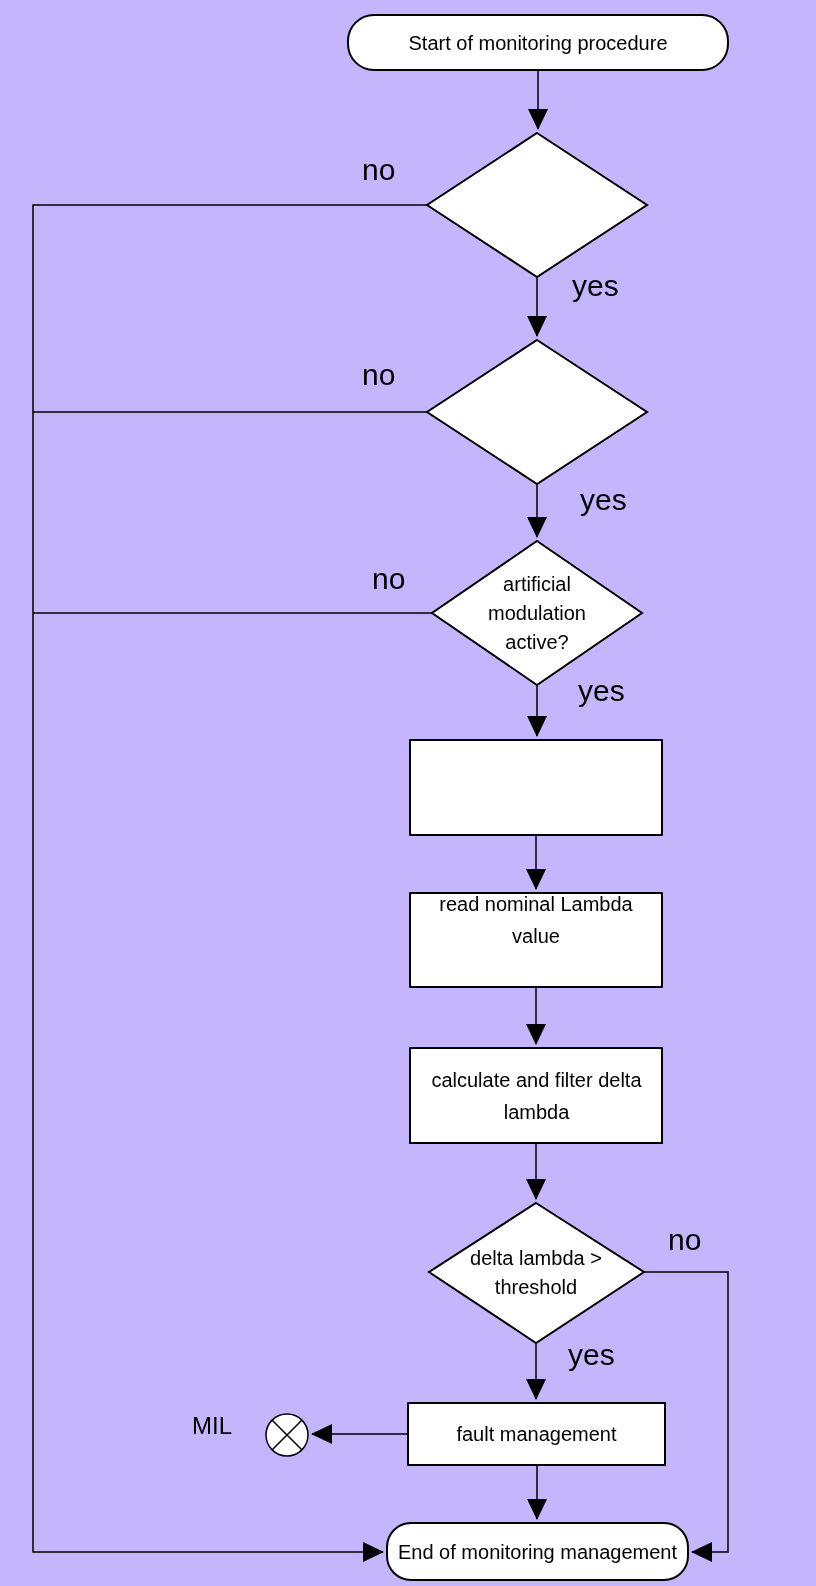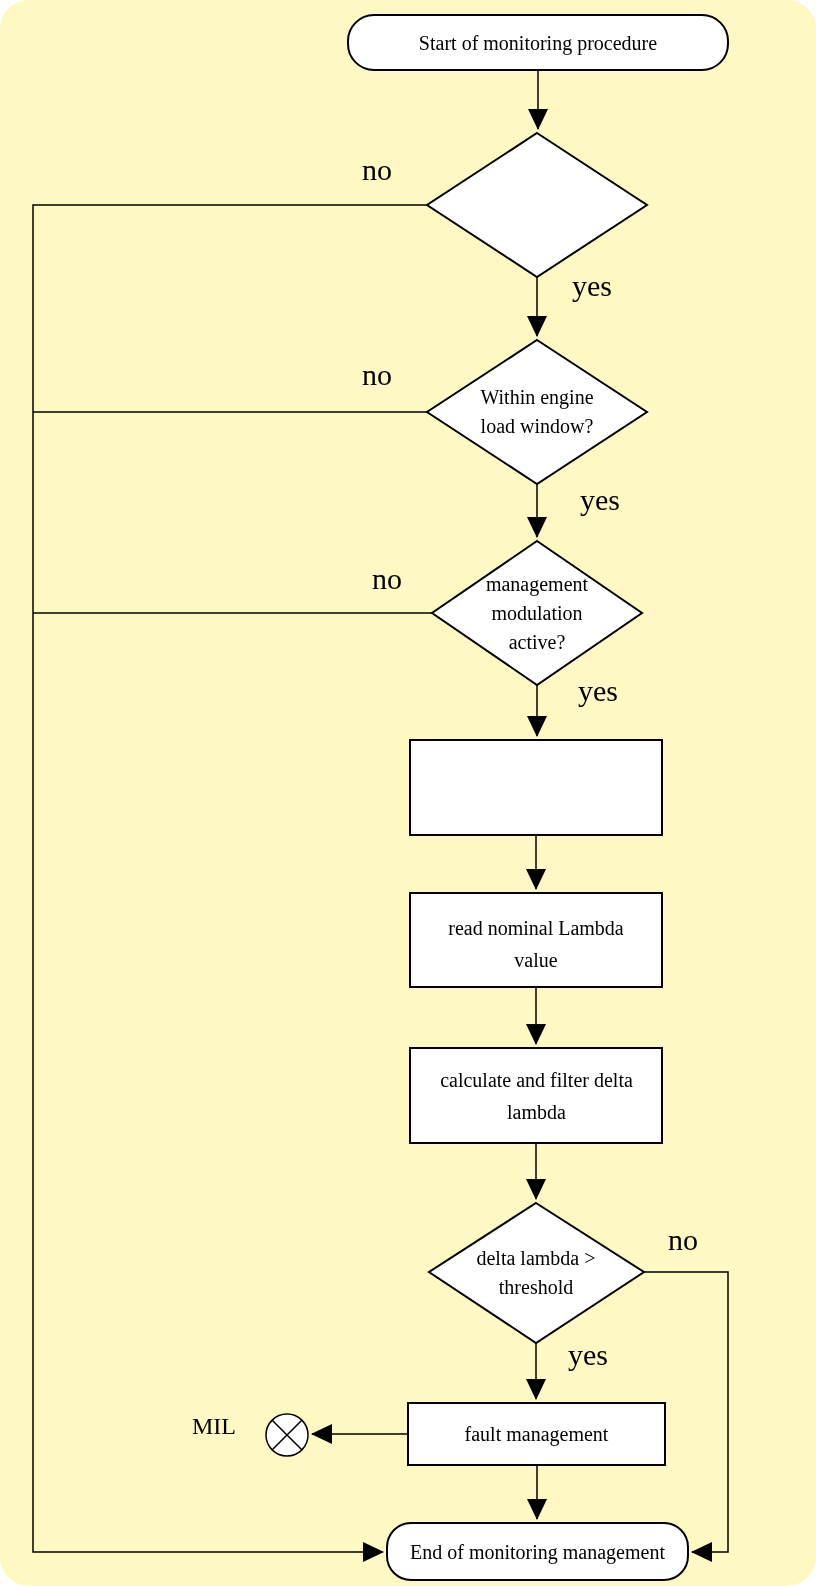--- a/index.html
+++ b/index.html
@@ -1,43 +1,42 @@
 <!DOCTYPE html>
 <html><head>
 <meta charset="utf-8">
 <style>
   html, body { margin: 0; padding: 0; background: #ffffff; }
   .canvas {
     position: relative;
     width: 816px;
     height: 1586px;
-    background: #fef9c3;
-    font-family: Liberation Serif, serif;
+    background: #c4b5fd;
+    font-family: Liberation Sans, sans-serif;
     color: #000000;
     overflow: hidden;
-    border-radius: 29px;
   }
   .canvas svg { position: absolute; left: 0; top: 0; }
   .lbl {
     position: absolute;
     display: flex;
     align-items: center;
     justify-content: center;
     text-align: center;
     font-size: 20px;
     line-height: 30px;
     color: #000;
   }
   
   .lbl-start { left: 348px; top: 15px;   width: 380px; height: 55px; }
   .lbl-d1    { left: 467px; top: 133px;  width: 140px; height: 144px; line-height: 29px; }
   .lbl-d2    { left: 467px; top: 340px;  width: 140px; height: 144px; line-height: 29px; }
   .lbl-d3    { left: 477px; top: 541px;  width: 120px; height: 144px; line-height: 29px; }
   .lbl-r1    { left: 436px; top: 740px;  width: 200px; height: 95px;  line-height: 32px; }
-  .lbl-r2    { left: 436px; top: 897px;  width: 200px; height: 94px;  line-height: 32px; }
+  .lbl-r2    { left: 436px; top: 873px;  width: 200px; height: 94px;  line-height: 32px; }
   .lbl-r3    { left: 424px; top: 1048px; width: 225px; height: 95px;  line-height: 32px; }
   .lbl-d4    { left: 466px; top: 1203px; width: 140px; height: 140px; line-height: 29px; }
   .lbl-fault { left: 408px; top: 1403px; width: 257px; height: 62px; }
   .lbl-end   { left: 387px; top: 1523px; width: 301px; height: 57px; }
   .branch {
     position: absolute;
     font-size: 30px;
     line-height: 1;
     white-space: nowrap;
     color: #000;
@@ -100,22 +99,21 @@
     </g>
 
     <g stroke="#000000" stroke-width="1.5" fill="#ffffff">
       <circle cx="287" cy="1435" r="21"></circle>
       <line x1="272.2" y1="1420.2" x2="301.8" y2="1449.8"></line>
       <line x1="301.8" y1="1420.2" x2="272.2" y2="1449.8"></line>
     </g>
   </svg>
 
   <div class="lbl lbl-start">Start of monitoring procedure</div>
-  <div class="lbl lbl-d2">Within engine load window?</div>
-  <div class="lbl lbl-d3">management modulation active?</div>
+  <div class="lbl lbl-d3">artificial modulation active?</div>
   <div class="lbl lbl-r2">read nominal Lambda value</div>
   <div class="lbl lbl-r3">calculate and filter delta lambda</div>
   <div class="lbl lbl-fault">fault management</div>
   <div class="lbl lbl-d4">delta lambda &gt; threshold</div>
   <div class="lbl lbl-end">End of monitoring management</div>
   <div class="lbl-mil">MIL</div>
 
   <div class="branch no-1">no</div>
   <div class="branch no-2">no</div>
   <div class="branch no-3">no</div>

